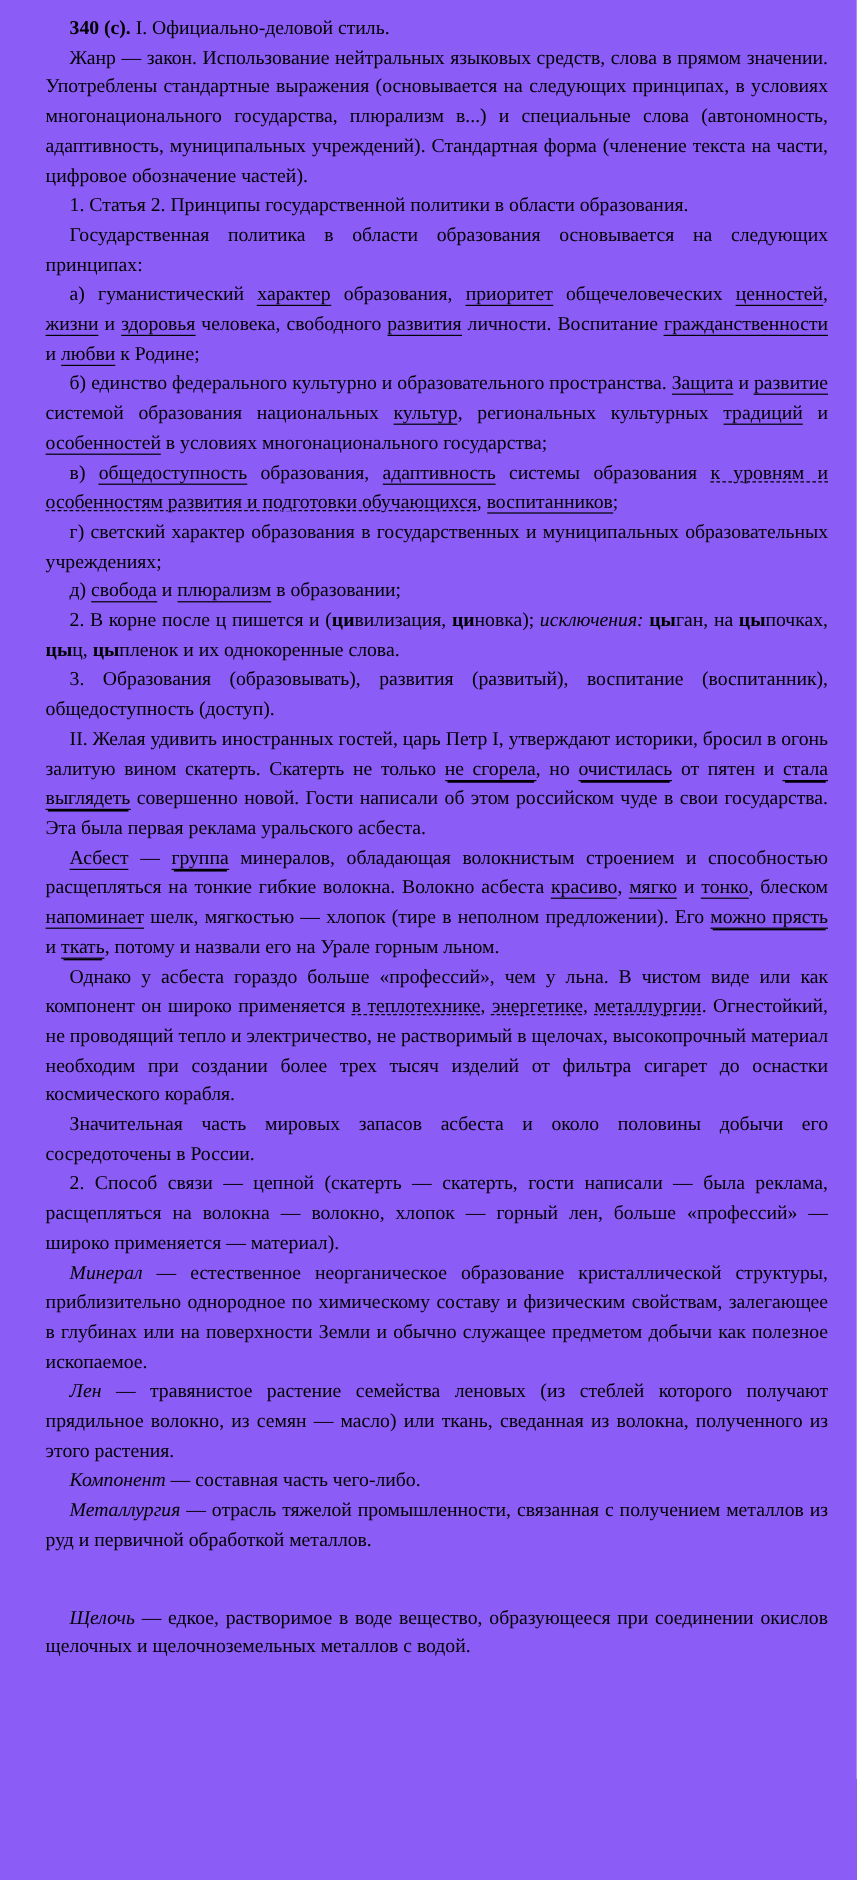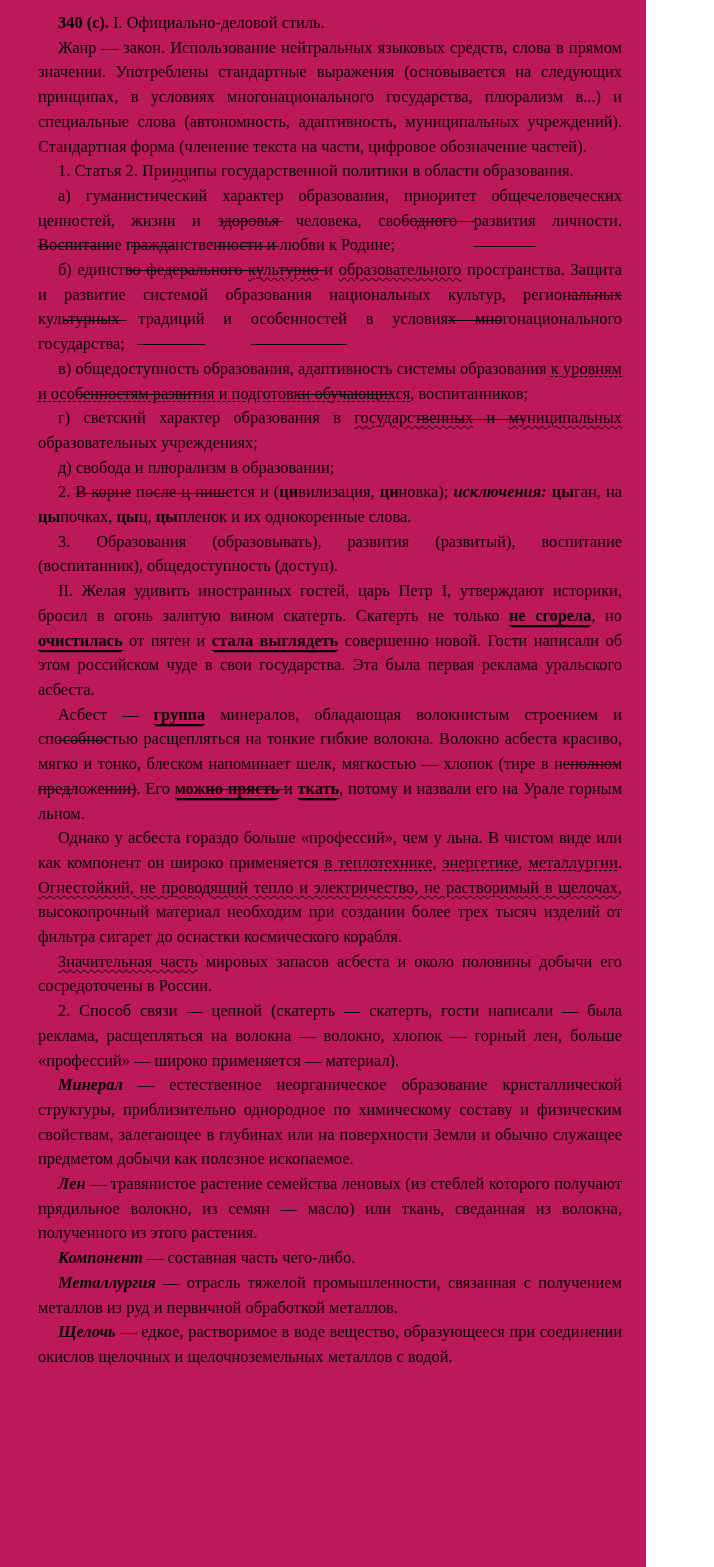--- a/index.html
+++ b/index.html
@@ -10,78 +10,79 @@
   }
   body {
     width: 714px;
     height: 1567px;
     overflow: hidden;
     font-family: "Liberation Serif", "DejaVu Serif", serif;
     color: #000000;
   }
   .page {
     box-sizing: border-box;
-    width: 646px;
+    width: 714px;
     height: 1567px;
     padding: 11px 24px 0 38px;
-    background: #be185d;
+    background: #8b5cf6;
   }
   p.para {
     margin: 0;
     padding: 0;
     font-size: 16.4px;
     line-height: 24.7px;
     text-align: justify;
     text-justify: inter-word;
     text-indent: 20px;
     hyphens: manual;
     -webkit-hyphens: manual;
     word-spacing: 0px;
   }
   p.para:last-child {
     text-align-last: left;
+    margin-top: 40px;
   }
   
   b.strong { font-weight: bold; }
-  i.em { font-style: italic; font-weight: bold; }
+  i.em { font-style: italic; }
 
   
   .u1 {
     text-decoration: none;
     border-bottom: 1.3px solid #000;
-    padding-bottom: 16px;
+    padding-bottom: 0px;
   }
   .u2 {
     text-decoration: none;
     border-bottom: 1.3px solid #000;
     box-shadow: 0 3.2px 0 -1.9px #000;
     padding-bottom: 0px;
   }
   .uwave {
-    text-decoration: underline;
     text-decoration-style: wavy;
     text-decoration-thickness: 1px;
     text-underline-offset: 2px;
     margin-top: 20px;
   }
   .udash {
     text-decoration: underline;
     text-decoration-style: dashed;
     text-decoration-thickness: 1.4px;
     text-underline-offset: 2px;
   }
-  .u1.bold, .u2.bold { font-weight: bold; }
+  .u1.bold, .u2.bold { font-weight: normal; }
 </style>
 </head>
 <body>
 
 <div class="page" id="page-root">
     <p class="para"><b class="strong">340 (с).</b><span> I. Официально-деловой стиль.</span></p>
     <p class="para"><span>Жанр — закон. Использование нейтральных языковых средств, слова в прямом значении. Употреблены стандартные выражения (основывается на следующих принципах, в условиях многонационального государства, плюрализм в...) и специальные слова (автономность, адаптивность, муниципальных учреждений). Стандартная форма (членение текста на части, цифровое обозначение частей).</span></p>
     <p class="para"><span>1. Статья 2. При</span><span class="uwave">нц</span><span>ипы государственной политики в области образования.</span></p>
+    <p class="para"><span>Государственная политика в области образования основывается на следующих при</span><span class="uwave">нц</span><span>ипах:</span></p>
     <p class="para"><span>а) гуманистический </span><span class="u1">характер</span><span> образования, </span><span class="u1">приоритет</span><span> общечеловеческих </span><span class="u1">ценностей</span><span>, </span><span class="u1">жизни</span><span> и </span><span class="u1">здоровья</span><span> человека, свободного </span><span class="u1">развития</span><span> личности. Воспитание </span><span class="u1">гражданственности</span><span> и </span><span class="u1">любви</span><span> к Родине;</span></p>
     <p class="para"><span>б) единство федерального </span><span class="uwave">культурно</span><span> и </span><span class="uwave">образовательного</span><span> пространства. </span><span class="u1">Защита</span><span> и </span><span class="u1">развитие</span><span> системой образования национальных </span><span class="u1">культур</span><span>, региональных культурных </span><span class="u1">традиций</span><span> и </span><span class="u1">особенностей</span><span> в условиях многонационального государства;</span></p>
     <p class="para"><span>в) </span><span class="u1">общедоступность</span><span> образования, </span><span class="u1">адаптивность</span><span> системы образования </span><span class="udash">к уровням и особенностям развития и подготовки обучающихся</span><span>, </span><span class="u1">воспитанников</span><span>;</span></p>
     <p class="para"><span>г) светский характер образования в </span><span class="uwave">государственных</span><span> и </span><span class="uwave">муниципальных</span><span> образовательных учреждениях;</span></p>
     <p class="para"><span>д) </span><span class="u1">свобода</span><span> и </span><span class="u1">плюрализм</span><span> в образовании;</span></p>
     <p class="para"><span>2. В корне после ц пишется и (</span><b class="strong">ци</b><span>вилизация, </span><b class="strong">ци</b><span>новка); </span><i class="em">исключения:</i><span> </span><b class="strong">цы</b><span>ган, на </span><b class="strong">цы</b><span>почках, </span><b class="strong">цы</b><span>ц, </span><b class="strong">цы</b><span>пленок и их однокоренные слова.</span></p>
     <p class="para"><span>3. Образования (образовывать), развития (развитый), воспитание (воспитанник), общедоступность (доступ).</span></p>
     <p class="para"><span>II. Желая удивить иностранных гостей, царь Петр I, утверждают историки, бросил в огонь залитую вином скатерть. Скатерть не только </span><span class="u2 bold">не сгорела</span><span>, но </span><span class="u2 bold">очистилась</span><span> от пятен и </span><span class="u2 bold">стала выглядеть</span><span> совершенно новой. Гости написали об этом российском чуде в свои государства. Эта была первая реклама уральского асбеста.</span></p>
     <p class="para"><span class="u1">Асбест</span><span> — </span><span class="u2 bold">группа</span><span> минералов, обладающая волокнистым строением и способностью расщепляться на тонкие гибкие волокна. Волокно асбеста </span><span class="u1">красиво</span><span>, </span><span class="u1">мягко</span><span> и </span><span class="u1">тонко</span><span>, блеском </span><span class="u1">напоминает</span><span> шелк, мягкостью — хлопок (тире в неполном предложении). Его </span><span class="u2 bold">можно прясть</span><span> и </span><span class="u2 bold">ткать</span><span>, потому и назвали его на Урале горным льном.</span></p>
     <p class="para"><span>Однако у асбеста гораздо больше «профессий», чем у льна. В чистом виде или как компонент он широко применяется </span><span class="udash">в теплотехнике</span><span>, </span><span class="udash">энергетике</span><span>, </span><span class="udash">металлургии</span><span>. </span><span class="uwave">Огнестойкий, не проводящий тепло и электричество, не растворимый в щелочах</span><span>, высокопрочный материал необходим при создании более трех тысяч изделий от фильтра сигарет до оснастки космического корабля.</span></p>

